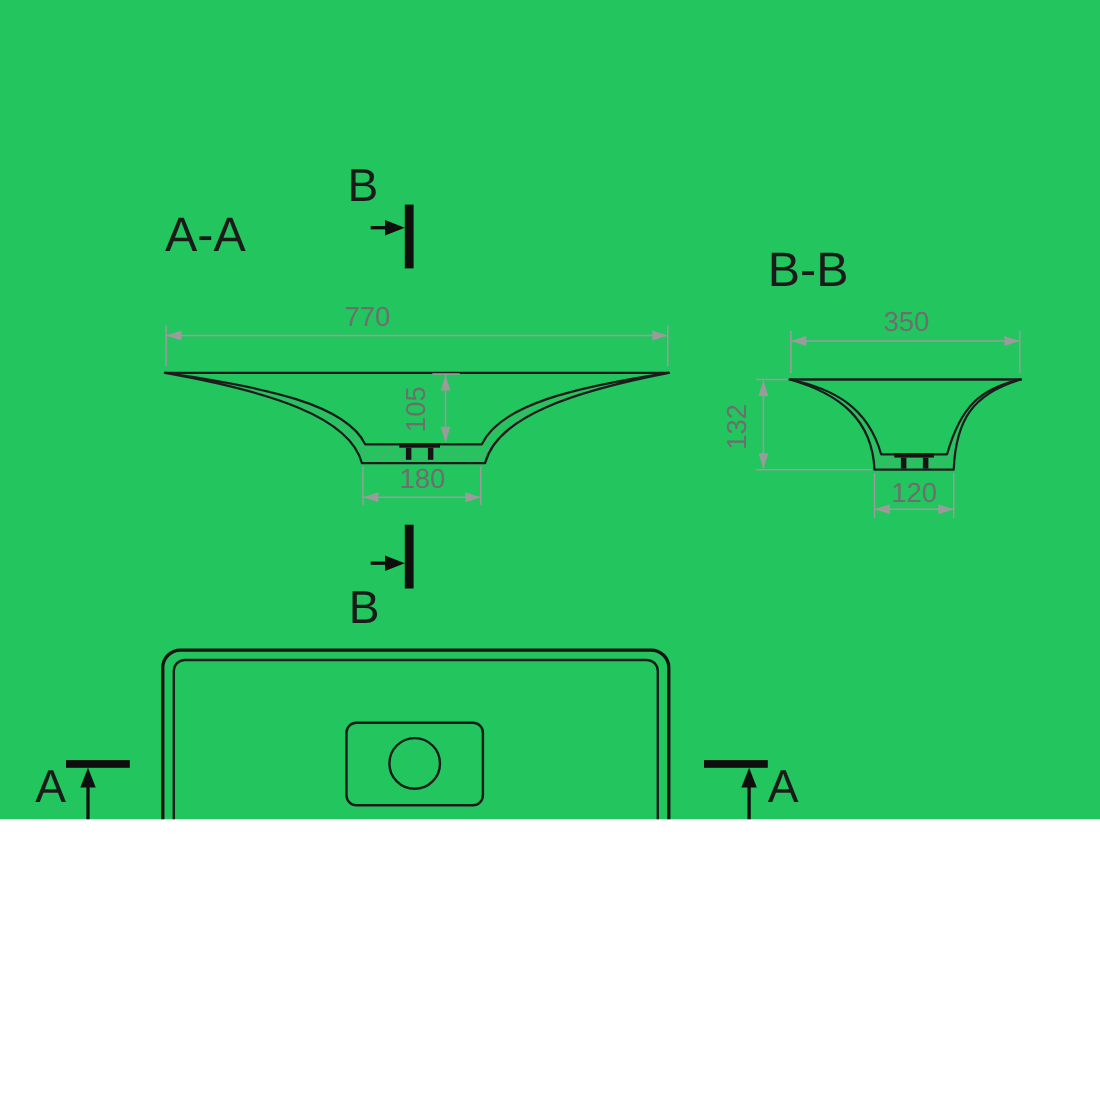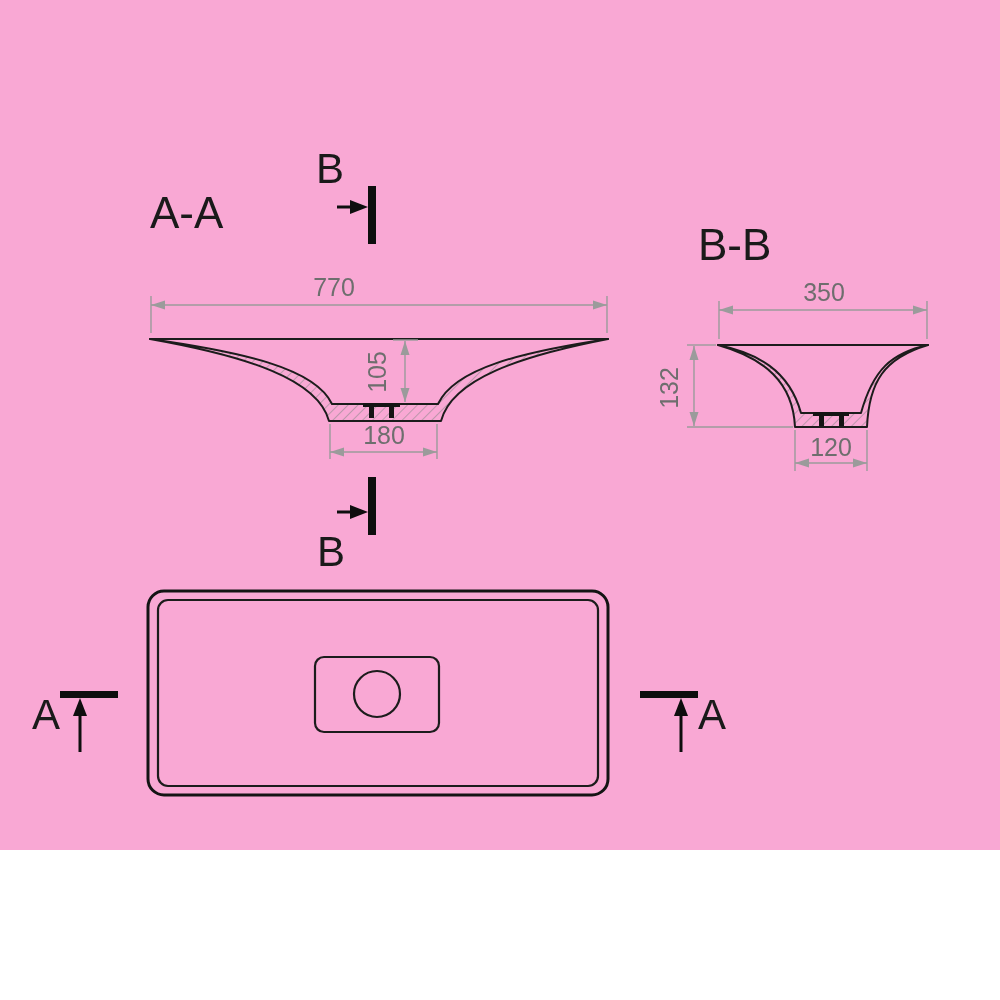--- a/index.html
+++ b/index.html
@@ -1,17 +1,17 @@
 <!DOCTYPE html>
 <html><head>
 <meta charset="utf-8">
 <title>Technical Drawing</title>
 <style>
   html,body{margin:0;padding:0;background:#ffffff;}
-  .canvas{width:1000px;height:850px;background:#f9a8d4;position:relative;overflow:hidden;}
+  .canvas{width:1000px;height:745px;background:#22c55e;position:relative;overflow:hidden;}
   svg{display:block;}
   .outline{stroke:#1c1c1c;stroke-width:2.2;fill:none;stroke-linejoin:round;stroke-linecap:round;}
   .outline-thick{stroke:#141414;stroke-width:3;fill:none;}
   .wall{stroke:#1c1c1c;stroke-width:2;fill:url(#hatch);stroke-linejoin:round;}
   .dim-line{stroke:#9b9b9b;stroke-width:1.4;fill:none;}
   .dim-arrow{fill:#9b9b9b;stroke:none;}
   .dim-text{fill:#6e6e6e;font-family:"Liberation Sans",sans-serif;font-size:25px;}
   .label-text{fill:#1a1a1a;font-family:"Liberation Sans",sans-serif;font-size:44px;}
   .cut-text{fill:#1a1a1a;font-family:"Liberation Sans",sans-serif;font-size:42px;}
   .cut-mark{fill:#0e0e0e;stroke:none;}

